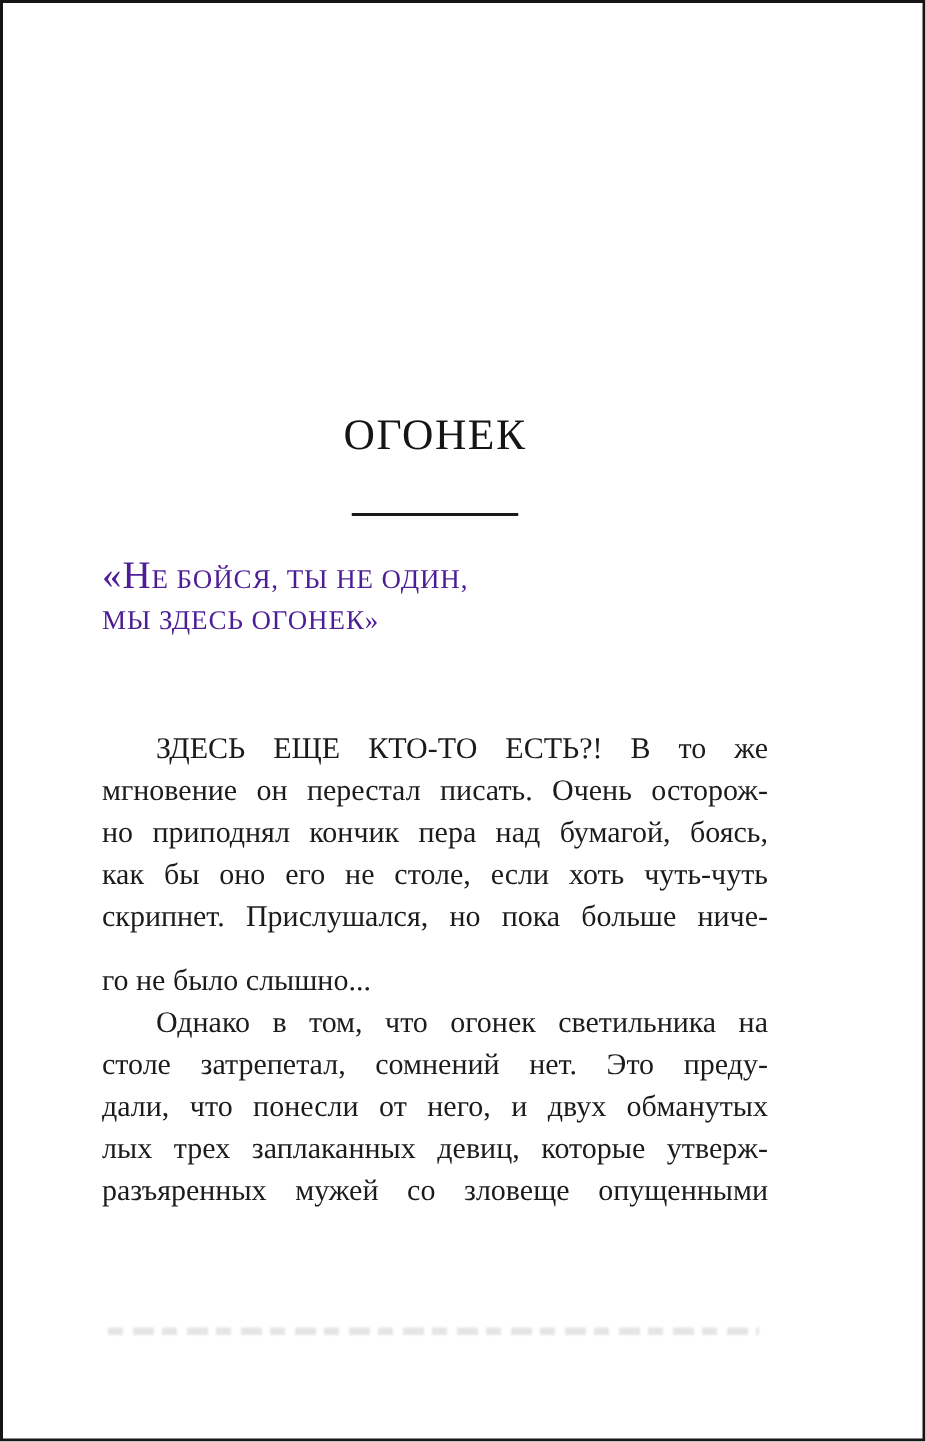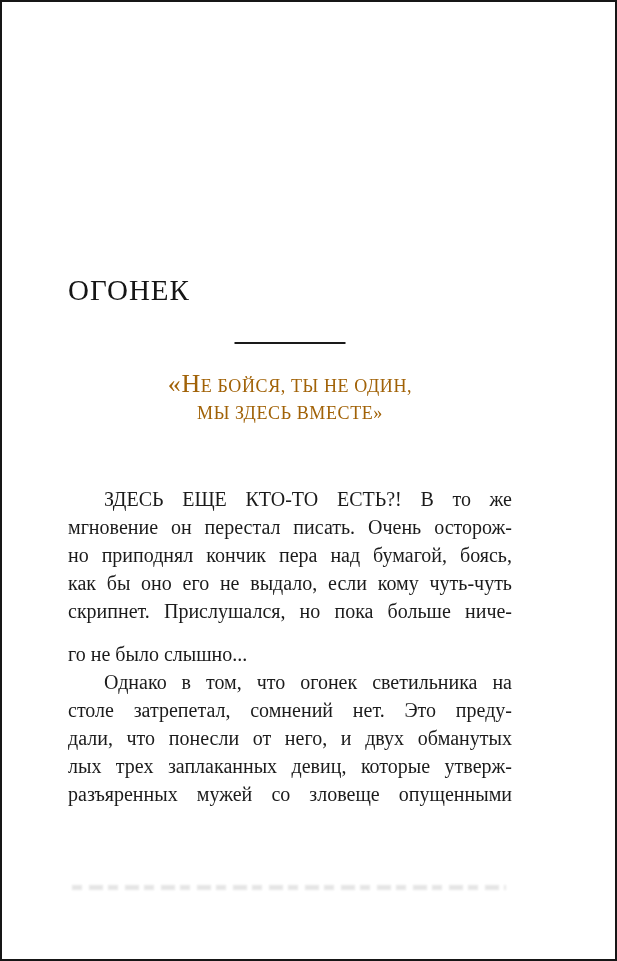--- a/index.html
+++ b/index.html
@@ -28,42 +28,41 @@
   }
   .chapter-title {
     position: absolute;
     top: 272px;
     left: 0;
     width: 100%;
     margin: 0;
     font-size: 29px;
     font-weight: normal;
     letter-spacing: 1px;
-    text-align: left;
+    text-align: center;
     color: #151515;
   }
   .divider {
     position: absolute;
     top: 340px;
     left: 50%;
     transform: translateX(-50%);
     width: 111px;
     height: 2px;
     background: #1a1a1a;
   }
   .epigraph {
     position: absolute;
     top: 368px;
     left: 0;
     width: 100%;
-    text-align: center;
     font-size: 18px;
     line-height: 27px;
     letter-spacing: 0.6px;
-    color: #a16207;
+    color: #4c1d95;
   }
   .epigraph .initial {
     font-size: 26px;
   }
   .body-text {
     position: absolute;
     top: 483px;
     left: 0;
     width: 444px;
     font-size: 20px;
@@ -105,28 +104,28 @@
 
 <div class="page">
   <div class="content">
 
     <h1 class="chapter-title">ОГОНЕК</h1>
 
     <div class="divider"></div>
 
     <div class="epigraph">
       <div><span class="initial">«Н</span><span>Е БОЙСЯ, ТЫ НЕ ОДИН,</span></div>
-      <div>МЫ ЗДЕСЬ ВМЕСТЕ»</div>
+      <div>МЫ ЗДЕСЬ ОГОНЕК»</div>
     </div>
 
     <div class="body-text">
       <div class="bline pstart">ЗДЕСЬ ЕЩЕ КТО-ТО ЕСТЬ?! В то же</div>
       <div class="bline">мгновение он перестал писать. Очень осторож-</div>
       <div class="bline">но приподнял кончик пера над бумагой, боясь,</div>
-      <div class="bline">как бы оно его не выдало, если кому чуть-чуть</div>
+      <div class="bline">как бы оно его не столе, если хоть чуть-чуть</div>
       <div class="bline">скрипнет. Прислушался, но пока больше ниче-</div>
       <div class="bline pend">го не было слышно...</div>
 
       <div class="bline pstart">Однако в том, что огонек светильника на</div>
       <div class="bline">столе затрепетал, сомнений нет. Это преду-</div>
       <div class="bline">дали, что понесли от него, и двух обманутых</div>
       <div class="bline">лых трех заплаканных девиц, которые утверж-</div>
       <div class="bline">разъяренных мужей со зловеще опущенными</div>
     </div>
 

